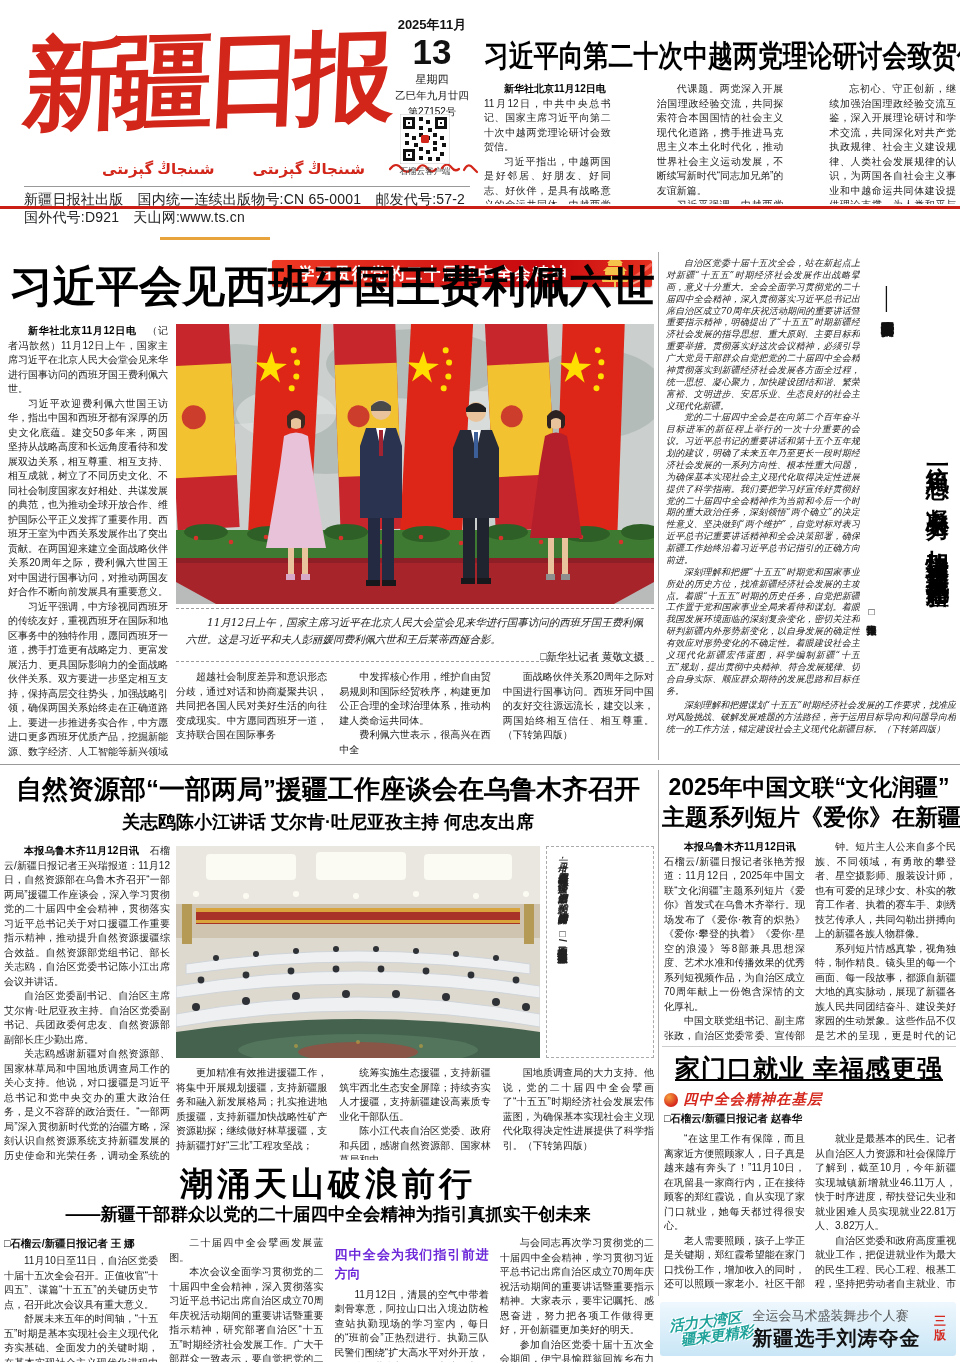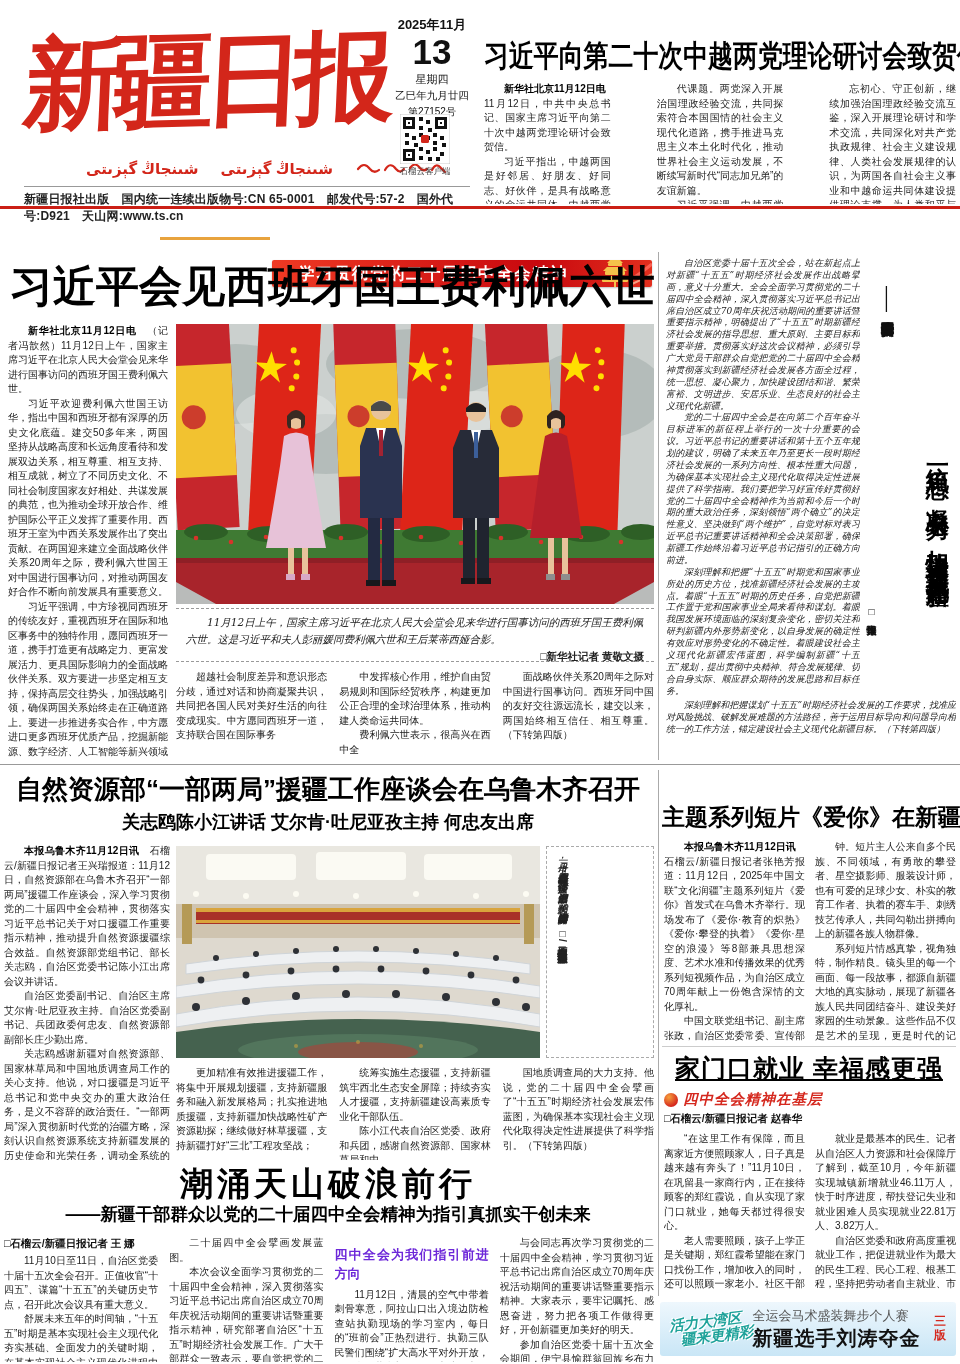--- a/index.html
+++ b/index.html
@@ -5,48 +5,48 @@
   *{margin:0;padding:0;box-sizing:border-box;}
   html,body{width:960px;height:1364px;background:#fff;overflow:hidden;
     font-family:"Liberation Sans","DejaVu Sans",sans-serif;color:#1c1c1c;}
   .page{position:relative;width:960px;height:1364px;background:#fff;}
   .abs{position:absolute;}
   
   .masthead{font-family:"DejaVu Serif",serif;font-weight:900;color:#d3261a;
     font-size:100px;line-height:140px;letter-spacing:-10px;transform:skewX(-4deg) rotate(-1.5deg);
     white-space:nowrap;}
   .scripts{display:flex;gap:22px;align-items:center;color:#d3261a;}
-  .uy{font-size:15px;font-weight:bold;direction:rtl;}
+  .uy{font-size:15px;font-weight:bold;direction:rtl;margin-left:16px;}
   .dateblock{width:84px;text-align:center;color:#111;}
   .dateblock .d1{font-size:13px;font-weight:bold;}
   .dateblock .d2{font-size:35px;font-weight:900;line-height:36px;}
   .dateblock .d3{font-size:11px;margin-top:2px;}
   .dateblock .d4{font-size:10.5px;margin-top:2px;}
   .dateblock .d5,.dateblock .d6{font-size:10px;margin-top:2px;}
   .qrcap{font-size:8.5px;color:#444;text-align:center;}
   .pubsep{border-top:1px solid #999;}
-  .pubinfo{font-size:12px;color:#222;letter-spacing:.2px;font-weight:bold;}
+  .pubinfo{font-size:14px;color:#222;letter-spacing:.2px;}
   .redrule{background:#cb1f15;}
   
   .hl{font-weight:900;color:#000;white-space:nowrap;}
   .cols{display:flex;gap:12px;overflow:hidden;}
   .col{flex:1;overflow:hidden;text-align:justify;font-size:10px;line-height:1.45;color:#222;}
   .para{text-indent:2em;margin:0;}
   .col b.dl{font-weight:bold;color:#000;}
   .byline{font-weight:bold;font-size:10.5px;color:#111;margin-bottom:3px;}
   .crosshead{font-weight:900;font-size:13px;color:#6d28d9;margin:10px 0 4px;text-indent:0;}
   
   .banner{background:linear-gradient(90deg,#ef3a24,#c8080e 70%,#e22f1e);color:#fff;
     display:flex;align-items:center;border-radius:2px;box-shadow:0 1px 2px rgba(0,0,0,.25);}
   .banner .txt{flex:1;text-align:center;font-size:16.5px;font-weight:900;letter-spacing:1.5px;}
   .goldline{background:#e8a33d;}
   
   .capbox{border-top:1px dashed #999;border-bottom:1px dashed #999;padding:5px 10px;
     font-family:"DejaVu Serif",serif;font-style:italic;font-size:10.5px;line-height:1.6;color:#222;}
-  .capbox .credit{float:right;font-style:normal;font-weight:bold;font-family:"Liberation Sans",sans-serif;}
+  .capbox .credit{float:right;font-style:normal;font-weight:normal;font-family:"Liberation Sans",sans-serif;}
   .vcapbox{border:1px dashed #aaa;padding:8px 6px;}
   .vtext{writing-mode:vertical-rl;height:100%;font-family:"DejaVu Serif",serif;font-style:italic;
     font-size:10px;line-height:1.9;color:#222;}
   .vtext b{font-style:normal;font-family:"Liberation Sans",sans-serif;margin-top:10px;}
   
   .edbody{font-family:"DejaVu Serif",serif;font-style:italic;font-size:9px;line-height:1.32;
     text-align:justify;color:#222;overflow:hidden;}
   .vtitle{writing-mode:vertical-rl;text-orientation:upright;font-weight:900;color:#000;
     font-size:23px;letter-spacing:3px;text-align:center;}
   .vsub{writing-mode:vertical-rl;font-weight:700;font-size:13px;color:#111;}
@@ -453,20 +453,21 @@
       </div>
     <div class="col">
         <p class="para">统筹实施生态援疆，支持新疆筑牢西北生态安全屏障；持续夯实人才援疆，支持新疆建设高素质专业化干部队伍。</p>
         <p class="para">陈小江代表自治区党委、政府和兵团，感谢自然资源部、国家林草局和中</p>
       </div>
     <div class="col">
         <p class="para">国地质调查局的大力支持。他说，党的二十届四中全会擘画了“十五五”时期经济社会发展宏伟蓝图，为确保基本实现社会主义现代化取得决定性进展提供了科学指引。（下转第四版）</p>
       </div>
   </div>
 
+  <div class="abs hl center" style="left:662px;top:772px;width:294px;font-size:23px;">2025年中国文联“文化润疆”</div>
   <div class="abs hl center" style="left:662px;top:802px;width:294px;font-size:23px;">主题系列短片《爱你》在新疆首发</div>
   <div class="abs cols" style="left:664px;top:840px;width:292px;height:202px;gap:10px;">
     <div class="col">
       <p class="para"><b class="dl">本报乌鲁木齐11月12日讯</b><span>　石榴云/新疆日报记者张艳芳报道：11月12日，2025年中国文联“文化润疆”主题系列短片《爱你》首发式在乌鲁木齐举行。现场发布了《爱你·教育的炽热》《爱你·攀登的执着》《爱你·星空的浪漫》等8部兼具思想深度、艺术水准和传播效果的优秀系列短视频作品，为自治区成立70周年献上一份饱含深情的文化厚礼。</span></p>
       <div>
           <p class="para">中国文联党组书记、副主席张政，自治区党委常委、宣传部部长王建新，中国文联党组成员、书记处书记谢力出席首发式。</p>
         </div>
     </div>
     <div class="col">
         <p class="para">钟。短片主人公来自多个民族、不同领域，有勇敢的攀登者、星空摄影师、服装设计师，也有可爱的足球少女、朴实的教育工作者、执着的赛车手、刺绣技艺传承人，共同勾勒出拼搏向上的新疆各族人物群像。</p>

